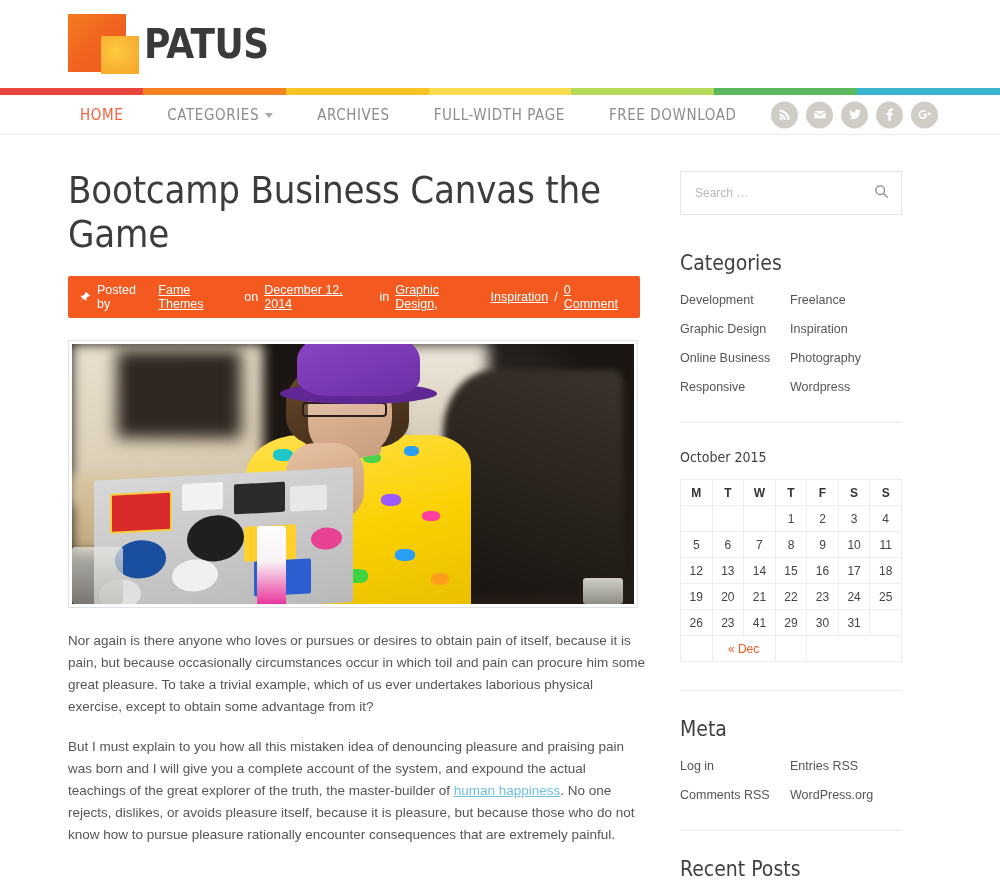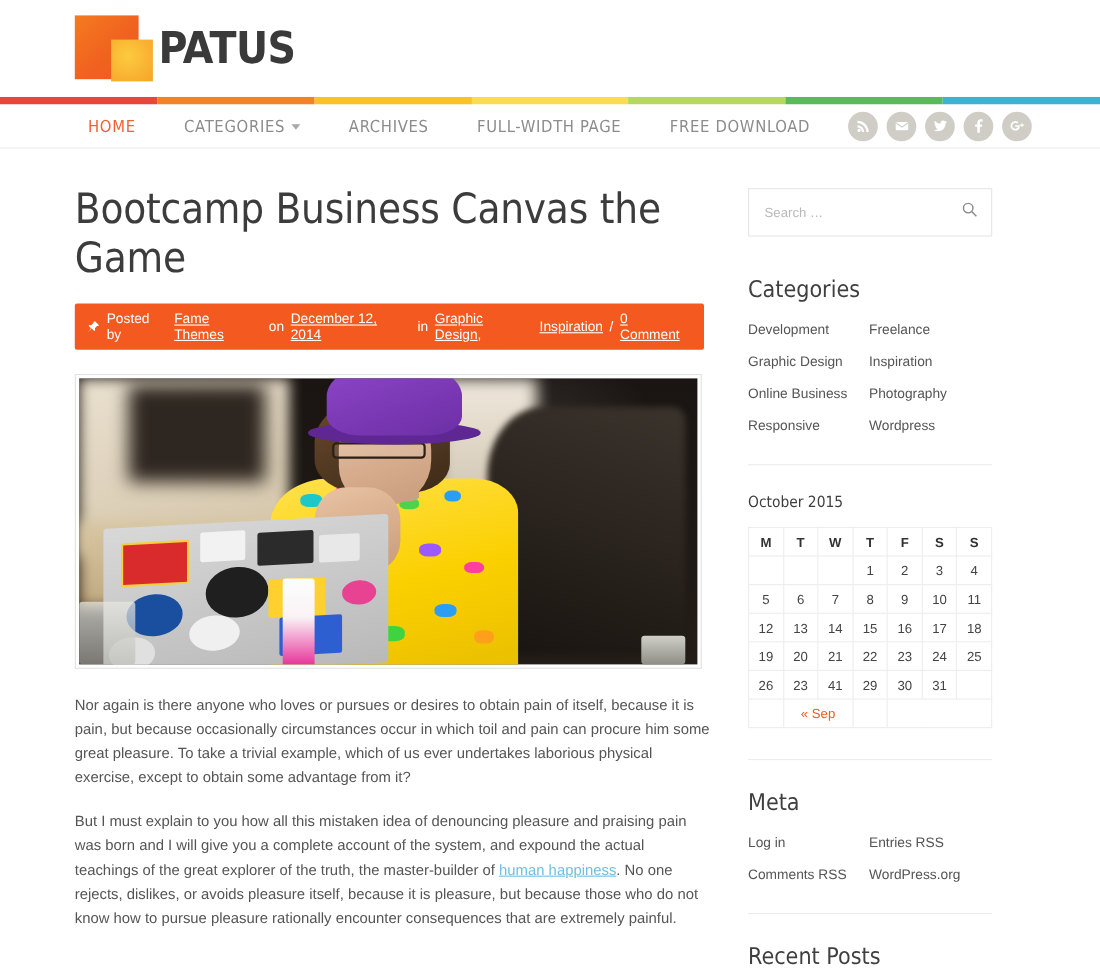--- a/index.html
+++ b/index.html
@@ -402,21 +402,21 @@
                 <td>41</td>
                 <td>29</td>
                 <td>30</td>
                 <td>31</td>
                 <td class="empty"></td>
               </tr>
             </tbody>
           <tfoot>
               <tr>
             <td></td>
-            <td colspan="2"><a href="#">« Sep</a></td>
+            <td colspan="2"><a href="#">« Dec</a></td>
             <td></td>
             <td colspan="3"></td>
           </tr>
             </tfoot>
         </table>
       </div>
 
       <div class="sep"></div>
 
       <div class="widget">

